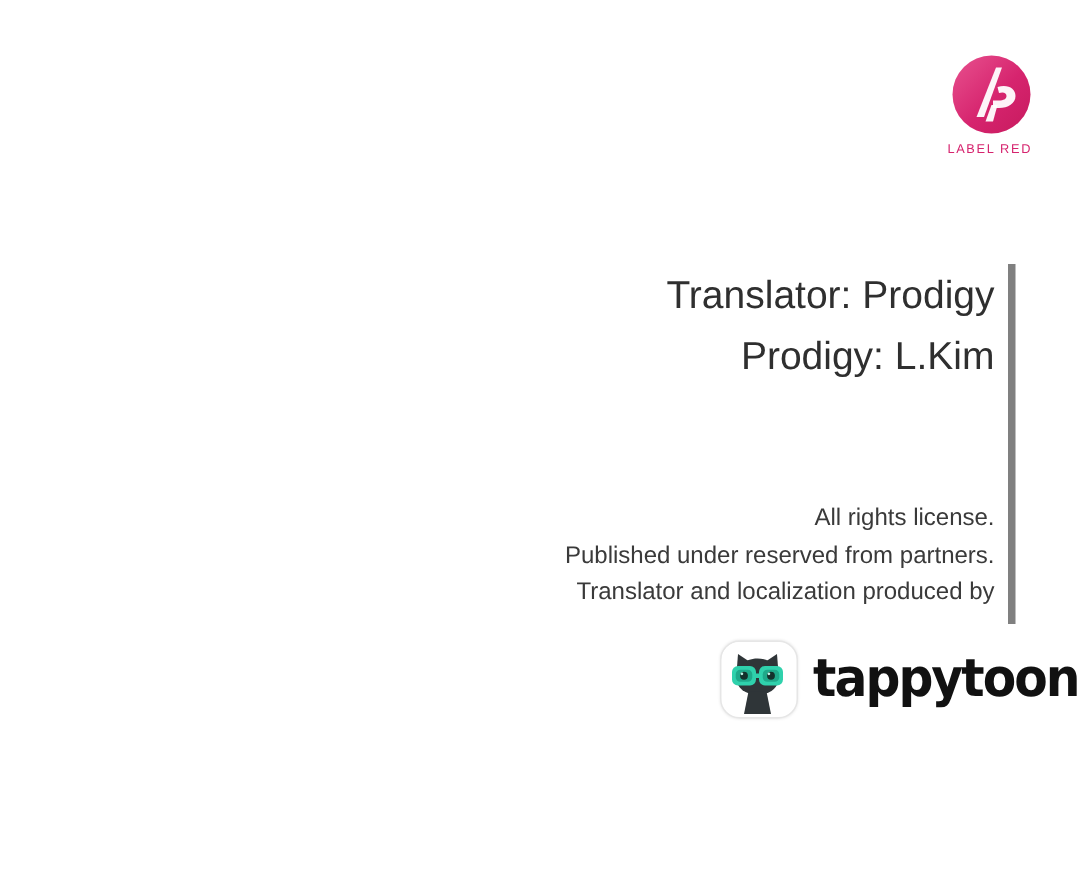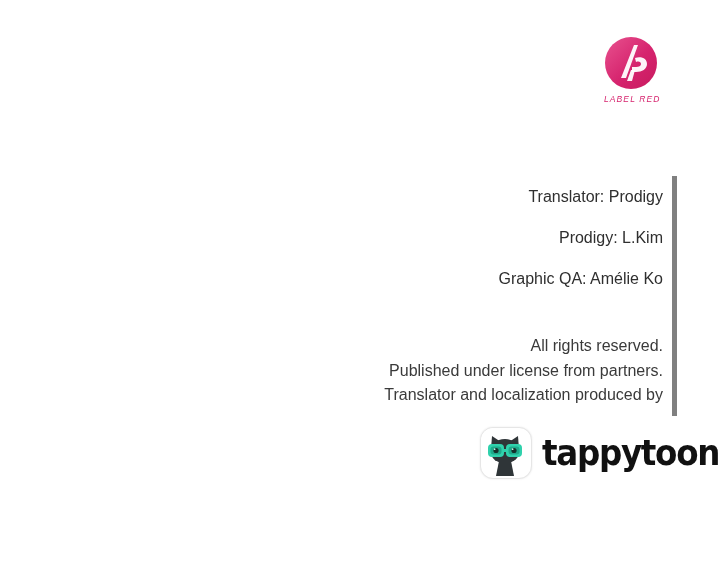--- a/index.html
+++ b/index.html
@@ -20,26 +20,25 @@
   .page {
     position: absolute;
     inset: 0;
     background: #ffffff;
   }
 
   
   .publisher-logo {
     position: absolute;
     top: 36px;
-    right: 44px;
+    right: 32px;
     width: 72px;
     display: flex;
     flex-direction: column;
-    align-items: flex-start;
-    font-style: italic;
+    align-items: flex-end;
   }
   .publisher-mark {
     width: 54px;
     height: 54px;
     display: block;
   }
   .publisher-name {
     margin-top: 4px;
     font-size: 8.5px;
     letter-spacing: 1.1px;
@@ -51,21 +50,21 @@
   
   .credit-block {
     position: absolute;
     left: 0;
     right: 47px;           
     top: 176px;
     text-align: right;
     padding-right: 10px;
   }
   .credit-line {
-    font-size: 16px;
+    font-size: 26px;
     line-height: 41px;
     color: #2f2f2f;
     font-weight: 400;
     white-space: nowrap;
   }
 
   
   .rights-block {
     position: absolute;
     left: 0;
@@ -143,26 +142,25 @@
         <path d="M31 22 c7 -2 12 1 12 6 c0 5 -5 8 -11 8 l-4 0 l0 -5 l4 0 c3 0 5 -1 5 -3 c0 -2 -2 -3 -5 -2 z" fill="#ffffff" opacity="0.95"></path>
         <path d="M27 34 l-4 11 l5 0 l3 -11 z" fill="#ffffff" opacity="0.95"></path>
       </svg>
     </span>
     <span class="publisher-name">LABEL RED</span>
   </div>
 
   <div class="credit-block">
     <div class="credit-line">Translator: Prodigy</div>
     <div class="credit-line">Prodigy: L.Kim</div>
-    <div class="credit-line">Graphic QA: Amélie Ko</div>
   </div>
 
   <div class="rights-block">
-    <div class="rights-line">All rights reserved.</div>
-    <div class="rights-line">Published under license from partners.</div>
+    <div class="rights-line">All rights license.</div>
+    <div class="rights-line">Published under reserved from partners.</div>
     <div class="rights-line">Translator and localization produced by</div>
   </div>
 
   <div class="vertical-rule"></div>
 
   <div class="brand-lockup">
     <span class="brand-icon">
       <svg width="48" height="48" viewBox="0 0 48 48" xmlns="http://www.w3.org/2000/svg" aria-hidden="true">
         <rect x="0" y="0" width="48" height="48" rx="12" fill="#ffffff"></rect>
 

